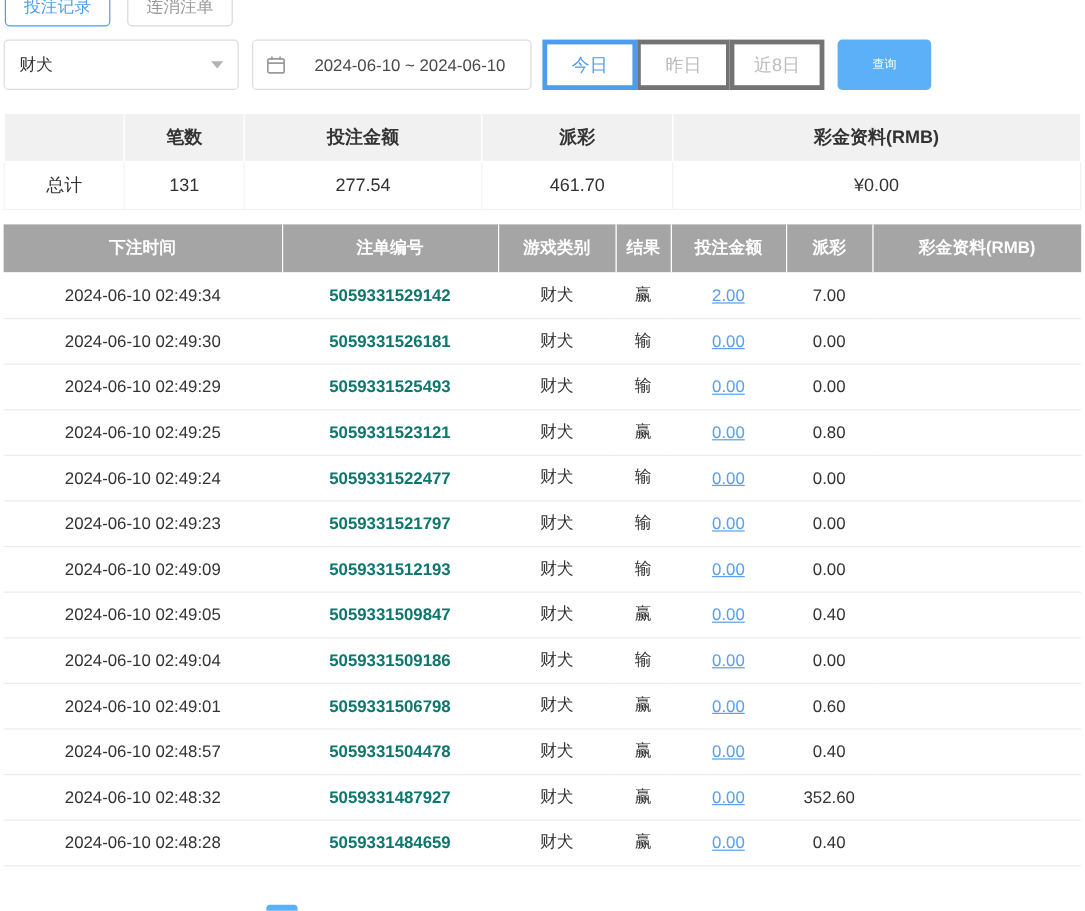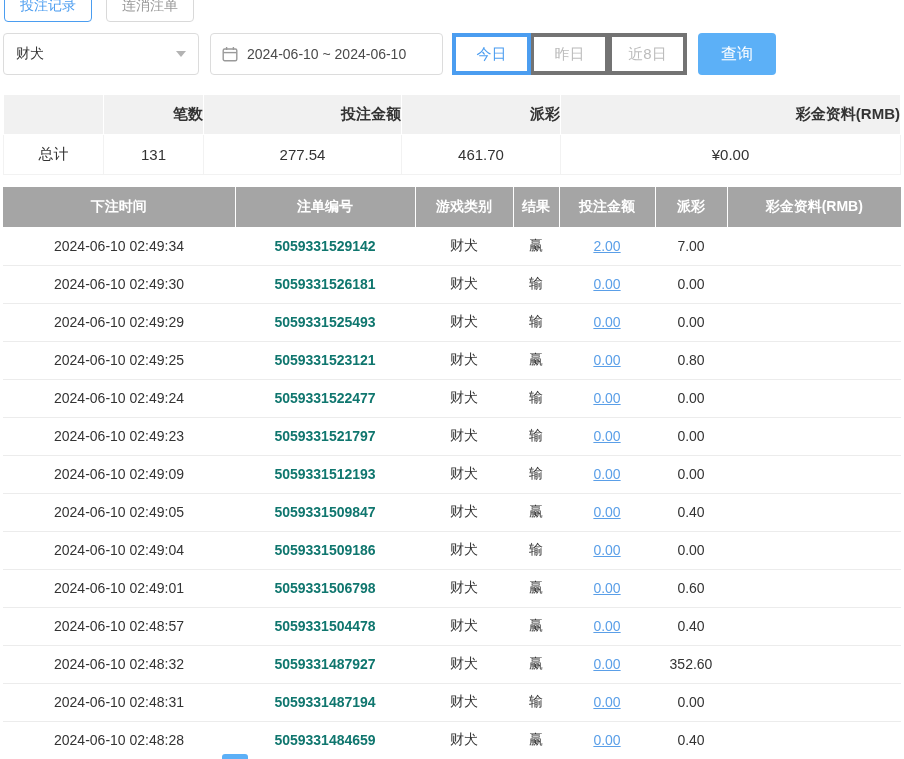--- a/index.html
+++ b/index.html
@@ -26,43 +26,43 @@
     width:196px; height:42px; border:1px solid #dcdcdc; border-radius:4px;
     display:flex; align-items:center; justify-content:space-between;
     padding:0 12px; cursor:pointer; background:#fff;
   }
   .caret {
     width:0; height:0; border-left:5px solid transparent;
     border-right:5px solid transparent; border-top:6px solid #b3b3b3;
   }
   .datebox {
     width:233px; height:42px; border:1px solid #dcdcdc; border-radius:4px;
-    display:flex; align-items:center; gap:9px; padding:0 11px;
+    display:flex; align-items:center; gap:24px; padding:0 11px;
     margin-left:11px; color:#4a4a4a; cursor:pointer; background:#fff;
   }
   .btn-group { display:flex; margin-left:9px; }
   .qbtn {
     height:42px; width:79px; border:4px solid #737373; background:#fff;
     font-size:15px; color:#bcbcbc; display:flex; align-items:center;
     justify-content:center; cursor:pointer;
   }
   .qbtn + .qbtn { margin-left:-1px; }
   .qbtn.active { border-color:#4b9df0; color:#4b9df0; position:relative; z-index:1; }
   .search-btn {
     width:78px; height:42px; margin-left:11px; border:none; border-radius:4px;
-    background:#5cb0f7; color:#fff; font-size:16px; cursor:pointer;
+    background:#5cb0f7; color:#fff; font-size:10px; cursor:pointer;
     font-family:inherit;
   }
 
   
   table { border-collapse:collapse; width:898px; table-layout:fixed; }
   .summary { margin-top:19px; font-size:15px; }
   .summary th {
     background:#f1f1f1; height:40px; font-weight:bold; color:#333;
-    border:1px solid #fff; text-align:right;
+    border:1px solid #fff; text-align:center;
   }
   .summary td {
     height:40px; text-align:center; border:1px solid #f2f2f2; color:#333;
   }
 
   
   .records { margin-top:12px; font-size:14px; }
   .records th {
     background:#a5a5a5; color:#fff; height:40px; font-weight:bold;
     border-right:1px solid #fff; text-align:center; font-size:14px;
@@ -273,29 +273,20 @@
         <tr>
           <td>2024-06-10 02:48:32</td>
           <td class="order">5059331487927</td>
           <td>财犬</td>
           <td>赢</td>
           <td><a class="amount-link">0.00</a></td>
           <td>352.60</td>
           <td></td>
         </tr>
         <tr>
-          <td>2024-06-10 02:48:31</td>
-          <td class="order">5059331487194</td>
-          <td>财犬</td>
-          <td>输</td>
-          <td><a class="amount-link">0.00</a></td>
-          <td>0.00</td>
-          <td></td>
-        </tr>
-        <tr>
           <td>2024-06-10 02:48:28</td>
           <td class="order">5059331484659</td>
           <td>财犬</td>
           <td>赢</td>
           <td><a class="amount-link">0.00</a></td>
           <td>0.40</td>
           <td></td>
         </tr>
       </tbody>
   </table>

